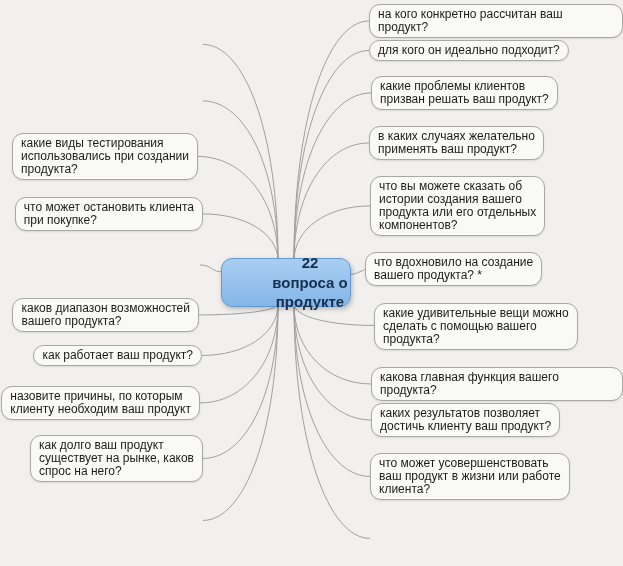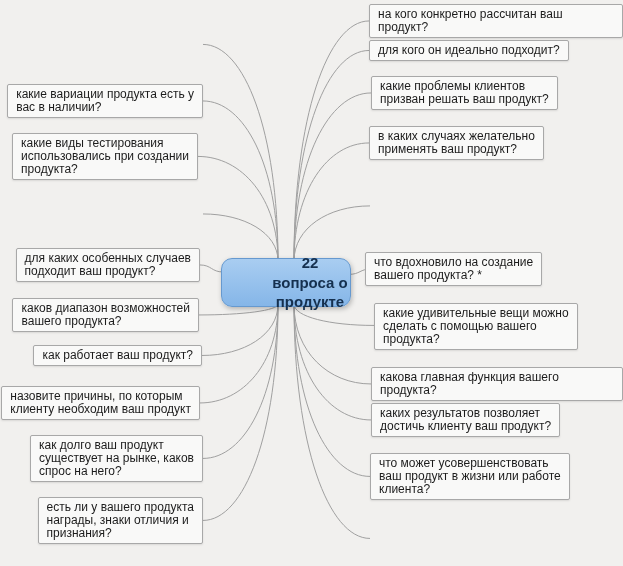--- a/index.html
+++ b/index.html
@@ -24,21 +24,21 @@
     background:var(--canvas-bg);
   }
   #wires{
     position:absolute;left:0;top:0;width:623px;height:566px;
     z-index:0;
   }
   .qbox{
     position:absolute;z-index:1;
     background:var(--box-bg);
     border:1px solid var(--box-border);
-    border-radius:2px;
+    border-radius:11px;
     padding:3px 8px;
     font-size:12px;line-height:1.08;
     color:var(--box-text);
     white-space:pre-line;
     box-shadow:0 1px 2px rgba(0,0,0,0.10);
   }
   #center-node{
     position:absolute;z-index:2;
     left:221px;top:258px;width:130px;height:49px;
     box-sizing:border-box;
@@ -76,45 +76,44 @@
       <path d="M 294 261 C 294 190.171875, 327.75 142.953125, 369 142.953125" fill="none" stroke="var(--wire)" stroke-width="1"></path>
       <path d="M 294 261 C 294 227.94375, 328.2 205.90625, 370 205.90625" fill="none" stroke="var(--wire)" stroke-width="1"></path>
       <path d="M 349 274.371875 C 360 274.371875, 360 268.953125, 371 268.953125" fill="none" stroke="var(--wire)" stroke-width="1"></path>
       <path d="M 294 304 C 294 316.8578125, 330 325.4296875, 374 325.4296875" fill="none" stroke="var(--wire)" stroke-width="1"></path>
       <path d="M 294 304 C 294 351.971875, 328.65 383.953125, 371 383.953125" fill="none" stroke="var(--wire)" stroke-width="1"></path>
       <path d="M 294 304 C 294 373.571875, 328.65 419.953125, 371 419.953125" fill="none" stroke="var(--wire)" stroke-width="1"></path>
       <path d="M 294 304 C 294 407.4578125, 328.2 476.4296875, 370 476.4296875" fill="none" stroke="var(--wire)" stroke-width="1"></path>
       <path d="M 294 304 C 294 444.6578125, 328.2 538.4296875, 370 538.4296875" fill="none" stroke="var(--wire)" stroke-width="1"></path>
     </svg>
 
-  <div class="qbox" style="top:84px;  right:420px">какие вариации продукта есть у
-вас в наличии?</div>
   <div class="qbox" style="top:133px; right:425px">какие виды тестирования
 использовались при создании
 продукта?</div>
-  <div class="qbox" style="top:248px; right:423px">для каких особенных случаев
-подходит ваш продукт?</div>
+  <div class="qbox" style="top:197px; right:420px">что может остановить клиента
+при покупке?</div>
   <div class="qbox" style="top:298px; right:424px">каков диапазон возможностей
 вашего продукта?</div>
   <div class="qbox" style="top:386px; right:423px">назовите причины, по которым
 клиенту необходим ваш продукт</div>
   <div class="qbox" style="top:345px; right:421px">как работает ваш продукт?</div>
   <div class="qbox" style="top:435px; right:420px">как долго ваш продукт
 существует на рынке, каков
 спрос на него?</div>
-  <div class="qbox" style="top:497px; right:420px">есть ли у вашего продукта
-награды, знаки отличия и
-признания?</div>
 
   <div class="qbox" style="top:4px;   left:369px">на кого конкретно рассчитан ваш продукт?</div>
   <div class="qbox" style="top:40px;  left:369px">для кого он идеально подходит?</div>
   <div class="qbox" style="top:126px; left:369px">в каких случаях желательно
 применять ваш продукт?</div>
   <div class="qbox" style="top:76px;  left:371px">какие проблемы клиентов
 призван решать ваш продукт?</div>
+  <div class="qbox" style="top:176px; left:370px">что вы можете сказать об
+истории создания вашего
+продукта или его отдельных
+компонентов?</div>
   <div class="qbox" style="top:252px; left:365px">что вдохновило на создание
 вашего продукта? *</div>
   <div class="qbox" style="top:303px; left:374px">какие удивительные вещи можно
 сделать с помощью вашего
 продукта?</div>
   <div class="qbox" style="top:367px; left:371px">какова главная функция вашего продукта?</div>
   <div class="qbox" style="top:403px; left:371px">каких результатов позволяет
 достичь клиенту ваш продукт?</div>
   <div class="qbox" style="top:453px; left:370px">что может усовершенствовать
 ваш продукт в жизни или работе

